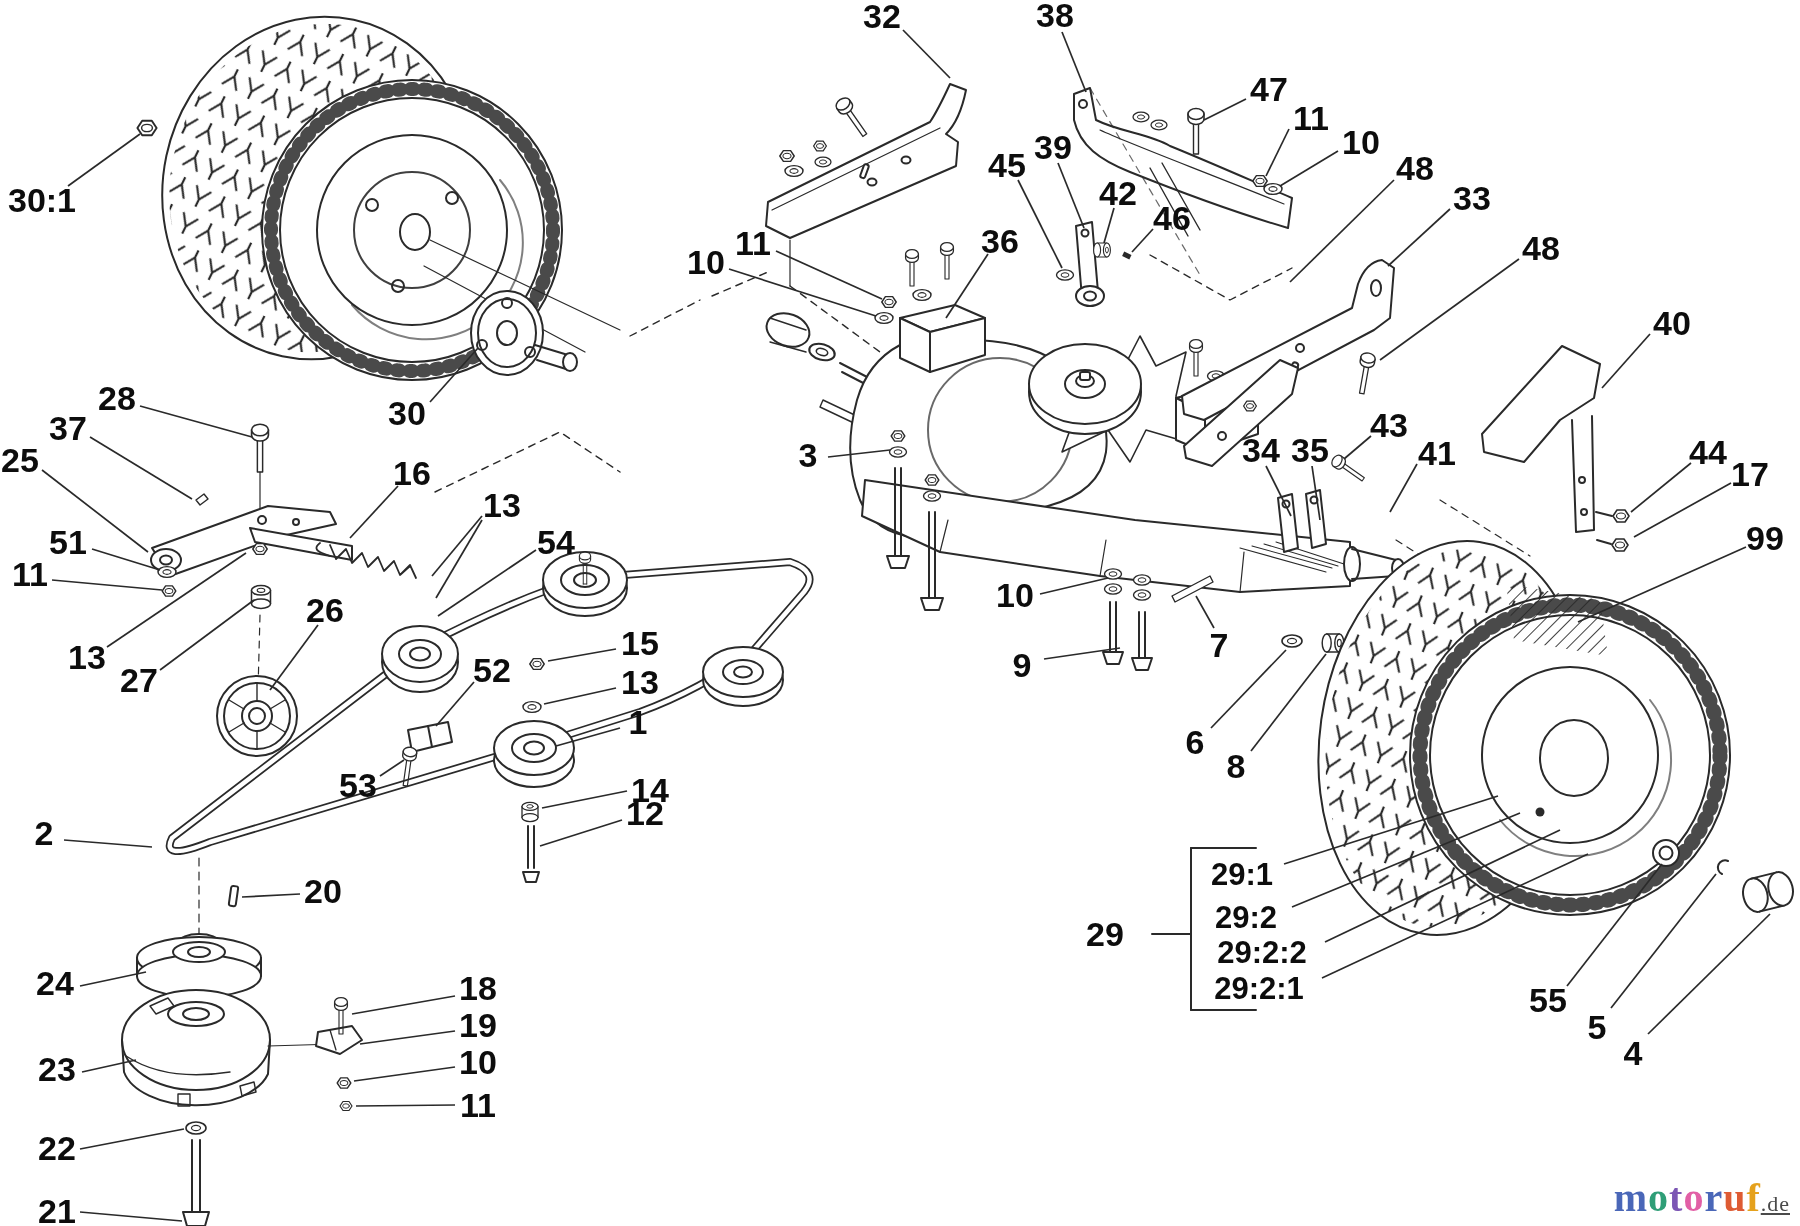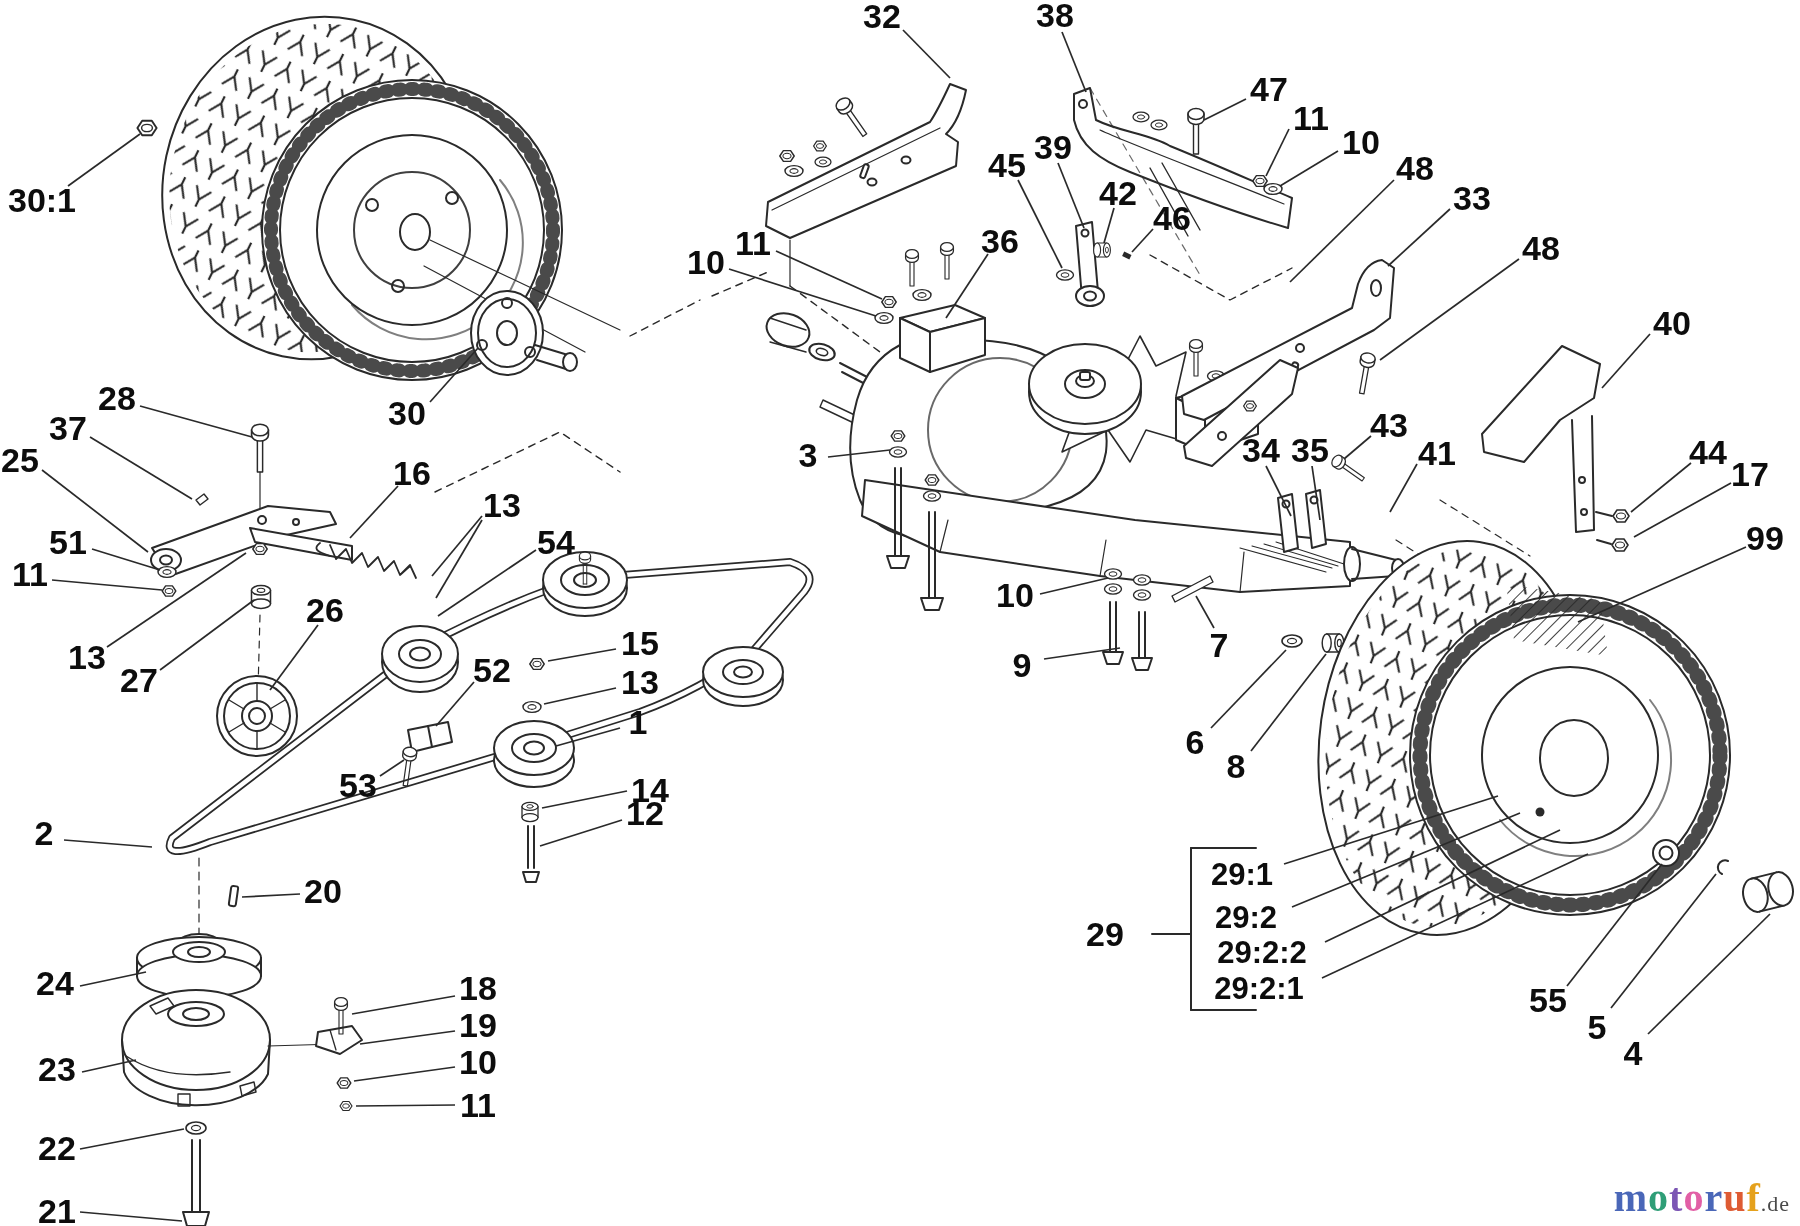--- a/index.html
+++ b/index.html
@@ -2,21 +2,21 @@
 <html><head>
 <meta charset="utf-8">
 <style>
   html,body{margin:0;padding:0;background:#fff;}
   .stage{position:relative;width:1800px;height:1226px;background:#fff;overflow:hidden;
          font-family:"Liberation Sans","DejaVu Sans",sans-serif;}
   svg{position:absolute;left:0;top:0;}
   .watermark{position:absolute;right:10px;bottom:8px;
              font-family:"Liberation Serif","DejaVu Serif",serif;
              font-weight:700;font-size:40px;letter-spacing:1px;line-height:1;}
-  .watermark .suffix{font-size:22px;font-weight:400;}
+  .watermark .suffix{font-size:22px;font-weight:400;text-decoration:underline;}
   text.plabel{font-family:"Liberation Sans","DejaVu Sans",sans-serif;font-weight:700;}
 </style>
 </head>
 <body>
 
 <div class="stage">
 <svg id="diagram" width="1800" height="1226" viewBox="0 0 1800 1226">
   <defs>
     <pattern id="tread" width="44" height="30" patternUnits="userSpaceOnUse" patternTransform="rotate(14)">
       <path d="M2,24 L10,12 L18,24 M10,12 L10,4 M24,6 L32,18 L40,6 M32,18 L32,26" stroke="#2a2a2a" stroke-width="2.2" fill="none"></path>

